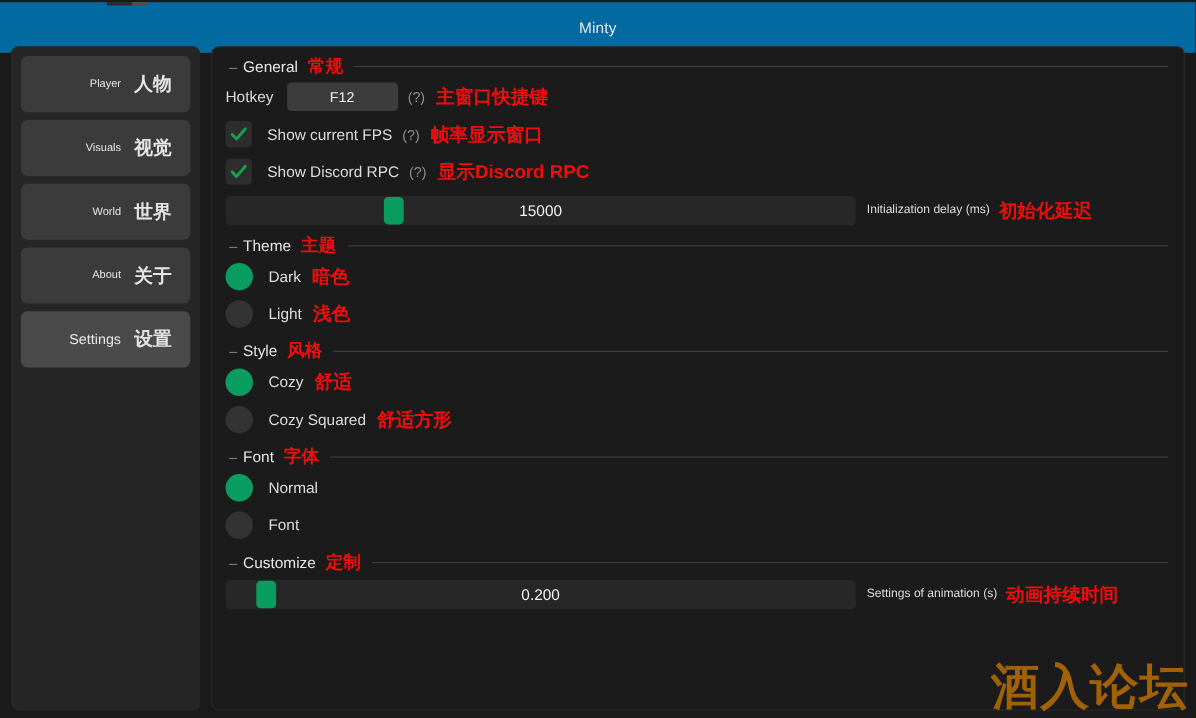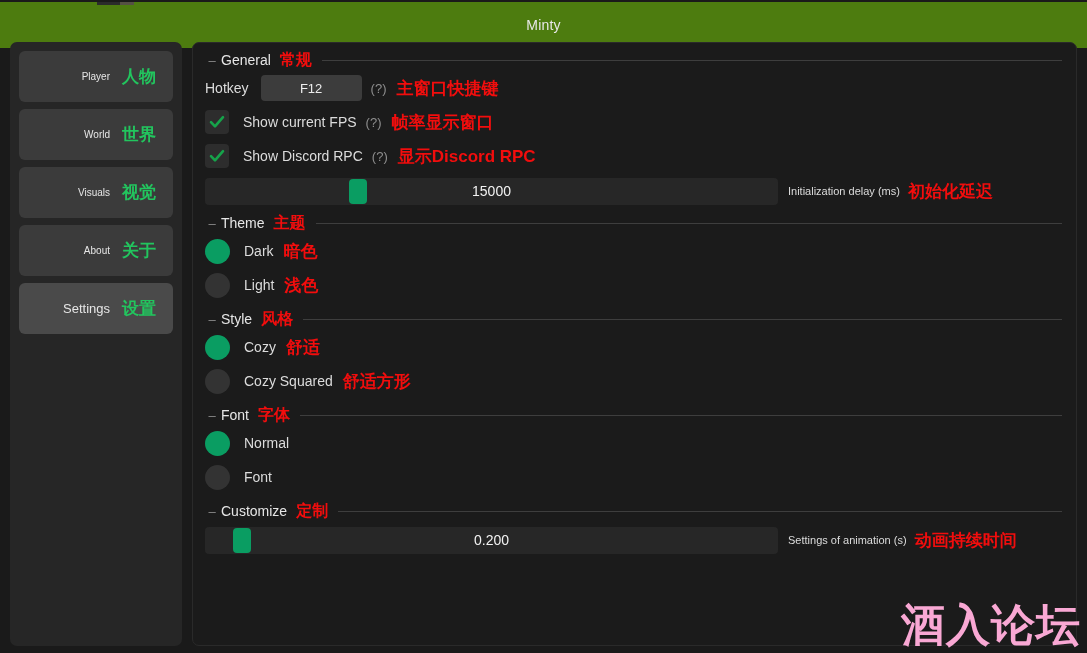--- a/index.html
+++ b/index.html
@@ -17,21 +17,21 @@
     width: 1087px;
     height: 653px;
     background: #1a1a1a;
   }
 
   
   .titlebar {
     position: absolute;
     left: 0; top: 2px;
     width: 1087px; height: 46px;
-    background: #4d7c0f;
+    background: #0369a1;
     display: flex;
     align-items: center;
     justify-content: center;
   }
   .titlebar-text {
     color: #e8e8e8;
     font-size: 14px;
     letter-spacing: .2px;
   }
   .titlebar-notch {
@@ -68,21 +68,21 @@
     padding-right: 9px;
     cursor: pointer;
   }
   .side-item.active { background: #4a4a4a; }
   .side-label {
     color: #e6e6e6;
     font-size: 10px;
     white-space: nowrap;
   }
   .side-label-cn {
-    color: #22c55e;
+    color: #e5e5e5;
     font-size: 17px;
     font-weight: bold;
     margin-left: 12px;
     white-space: nowrap;
     min-width: 42px;
     text-align: left;
   }
   .side-item.active .side-label { font-size: 13px; }
 
   
@@ -225,21 +225,21 @@
   }
   .slider-caption-cn {
     color: #f20d0d; font-weight: bold; font-size: 17px;
     margin-left: 8px; white-space: nowrap;
   }
 
   
   .watermark {
     position: absolute;
     right: 6px; bottom: 6px;
-    color: #f9a8d4;
+    color: #a16207;
     font-size: 44px;
     font-weight: bold;
     letter-spacing: 1px;
     line-height: 1;
     pointer-events: none;
     user-select: none;
     font-family: "DejaVu Sans", sans-serif;
     margin-top: 48px;
   }
 
@@ -256,26 +256,26 @@
     <div class="titlebar-notch2"></div>
     <span class="titlebar-text">Minty</span>
   </div>
 
   <div class="sidebar">
     <div class="side-item">
       <span class="side-label">Player</span>
       <span class="side-label-cn">人物</span>
     </div>
     <div class="side-item">
+      <span class="side-label">Visuals</span>
+      <span class="side-label-cn">视觉</span>
+    </div>
+    <div class="side-item">
       <span class="side-label">World</span>
       <span class="side-label-cn">世界</span>
-    </div>
-    <div class="side-item">
-      <span class="side-label">Visuals</span>
-      <span class="side-label-cn">视觉</span>
     </div>
     <div class="side-item">
       <span class="side-label">About</span>
       <span class="side-label-cn">关于</span>
     </div>
     <div class="side-item active">
       <span class="side-label">Settings</span>
       <span class="side-label-cn">设置</span>
     </div>
   </div>

